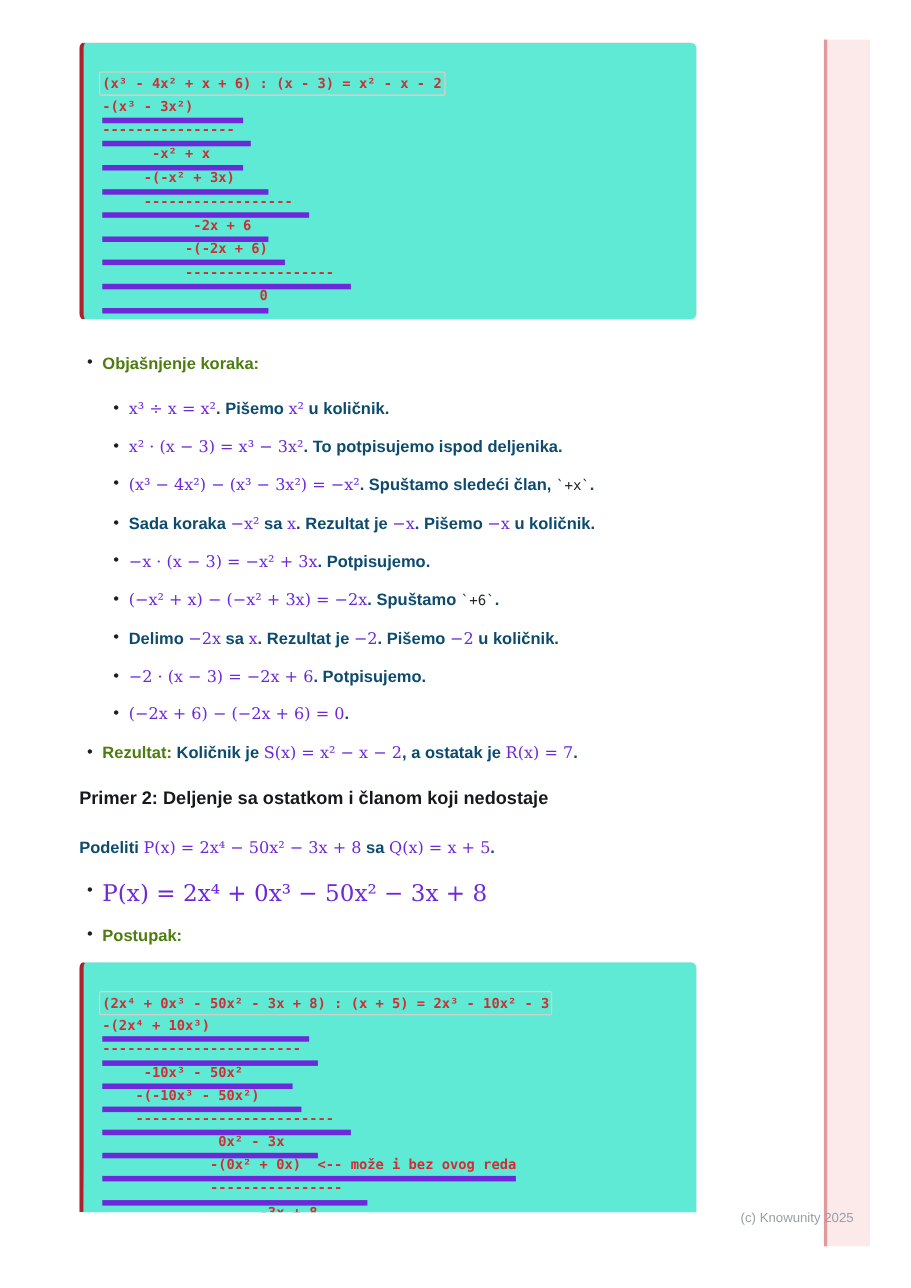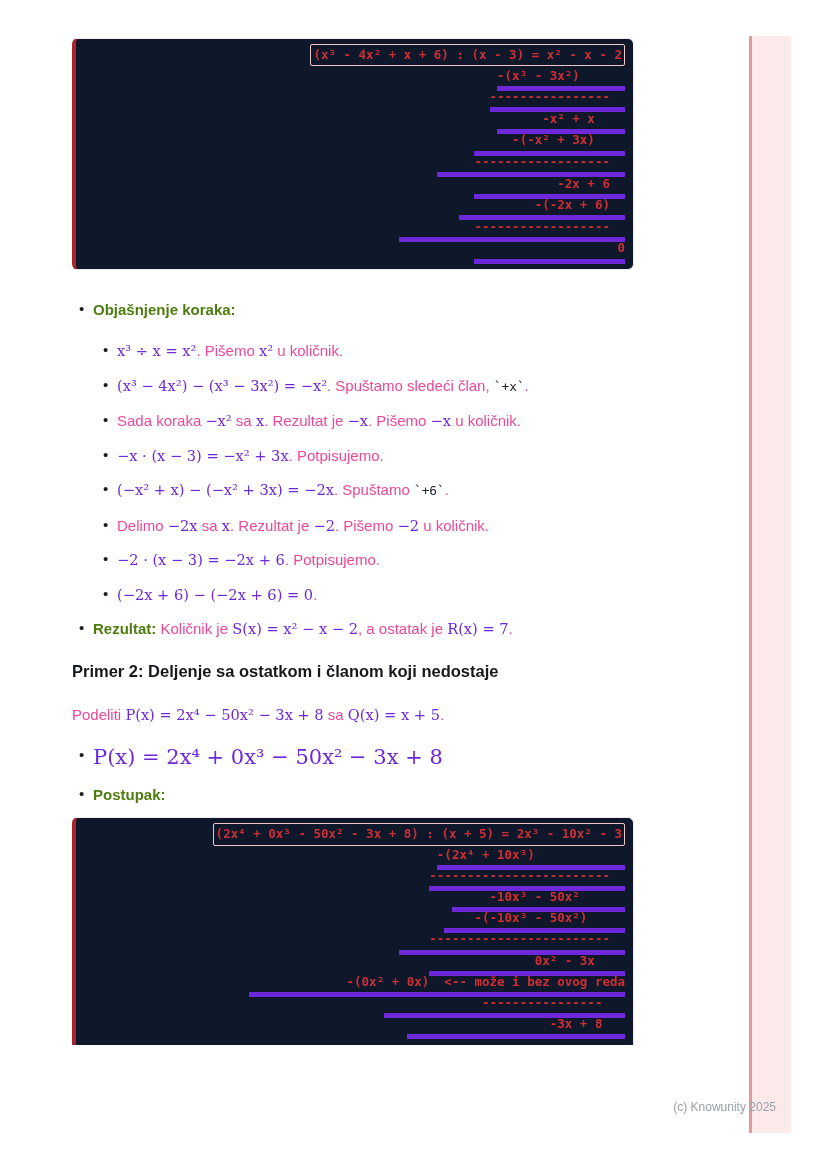--- a/index.html
+++ b/index.html
@@ -4,45 +4,44 @@
 <style>
   html,body{margin:0;padding:0;}
   body{
     width:828px;height:1171px;background:#ffffff;position:relative;overflow:hidden;
     font-family:"Liberation Sans",sans-serif;color:#23272e;
   }
   .content{position:absolute;left:72px;top:0;width:562px;}
 
   
   .codeblock{
-    box-sizing:border-box;background:#0f172a;
+    box-sizing:border-box;background:#5eead4;
     border:1px solid #ededf0;border-left:4px solid #a8232c;border-radius:6px;
-    padding:5px 8px 9px 17px;
+    padding:26px 8px 9px 17px;
     font-family:"DejaVu Sans Mono",monospace;font-weight:700;font-size:12.5px;
     color:#ce2f35;
-    text-align:right;
   }
   #cb1{margin-top:38px;}
   #cb2{margin-top:10px;height:228px;overflow:hidden;border-bottom:none;border-radius:6px 6px 0 0;}
   .cl{height:21.6px;}
   #cb2 .cl{height:21.2px;}
   .cl .ul{display:inline-block;white-space:pre;border-bottom:5px solid #6d28d9;line-height:20.2px;height:20.2px;}
   .cl .box{border:1px solid #efc7c8;border-radius:2px;padding:0 2px;margin-left:-3px;}
 
   
   ul{list-style:none;margin:0;padding:0 0 0 21px;}
   ul.l1{margin-top:29px;font-size:15px;}
   ul.l1 > li{position:relative;margin-bottom:12px;line-height:21.5px;}
   ul.l1 > li::before{content:"\2022";position:absolute;left:-14px;top:-1px;color:#1b1f24;}
   ul.l2{padding-left:24px;margin:20px 0 2px 0;}
   ul.l2 > li{position:relative;margin-bottom:13px;line-height:21.5px;}
   ul.l2 > li::before{content:"\2022";position:absolute;left:-14px;top:-1px;color:#1b1f24;}
   ul.steps{margin-top:19px;}
 
-  .seg-t{color:#ec4899;}
+  .seg-t{color:#0c4a6e;font-weight:bold;}
   .seg-b{font-weight:700;color:#4d7c0f;}
   .seg-m{font-family:"DejaVu Serif",serif;font-size:14.6px;color:#6d28d9;}
   .seg-c{font-family:"DejaVu Sans Mono",monospace;font-size:12.8px;color:#23272e;}
 
   h3{font-size:16.5px;line-height:22.5px;margin:20px 0 0 0;color:#15181c;font-weight:700;}
   p.intro{margin:22px 0 0 0;font-size:15px;line-height:21.5px;}
   .formula{margin:15px 0 13px 0;line-height:24px;}
   .formula .seg-m{font-size:21px;text-align:center;}
 
   
@@ -68,20 +67,21 @@
       <div class="cl"><span class="ul">          -(-2x + 6)  </span></div>
       <div class="cl"><span class="ul">          ------------------  </span></div>
       <div class="cl"><span class="ul">                   0</span></div>
     </div>
 
   <ul class="l1">
     <li>
       <span class="seg-b">Objašnjenje koraka:</span>
       <ul class="l2">
         <li><span class="seg-m">x³ ÷ x = x²</span><span class="seg-t">. Pišemo </span><span class="seg-m">x²</span><span class="seg-t"> u količnik.</span></li>
+        <li><span class="seg-m">x² · (x − 3) = x³ − 3x²</span><span class="seg-t">. To potpisujemo ispod deljenika.</span></li>
         <li><span class="seg-m">(x³ − 4x²) − (x³ − 3x²) = −x²</span><span class="seg-t">. Spuštamo sledeći član, </span><span class="seg-c">`+x`</span><span class="seg-t">.</span></li>
         <li><span class="seg-t">Sada koraka </span><span class="seg-m">−x²</span><span class="seg-t"> sa </span><span class="seg-m">x</span><span class="seg-t">. Rezultat je </span><span class="seg-m">−x</span><span class="seg-t">. Pišemo </span><span class="seg-m">−x</span><span class="seg-t"> u količnik.</span></li>
         <li><span class="seg-m">−x · (x − 3) = −x² + 3x</span><span class="seg-t">. Potpisujemo.</span></li>
         <li><span class="seg-m">(−x² + x) − (−x² + 3x) = −2x</span><span class="seg-t">. Spuštamo </span><span class="seg-c">`+6`</span><span class="seg-t">.</span></li>
         <li><span class="seg-t">Delimo </span><span class="seg-m">−2x</span><span class="seg-t"> sa </span><span class="seg-m">x</span><span class="seg-t">. Rezultat je </span><span class="seg-m">−2</span><span class="seg-t">. Pišemo </span><span class="seg-m">−2</span><span class="seg-t"> u količnik.</span></li>
         <li><span class="seg-m">−2 · (x − 3) = −2x + 6</span><span class="seg-t">. Potpisujemo.</span></li>
         <li><span class="seg-m">(−2x + 6) − (−2x + 6) = 0</span><span class="seg-t">.</span></li>
       </ul>
     </li>
     <li><span class="seg-b">Rezultat:</span><span class="seg-t"> Količnik je </span><span class="seg-m">S(x) = x² − x − 2</span><span class="seg-t">, a ostatak je </span><span class="seg-m">R(x) = 7</span><span class="seg-t">.</span></li>

